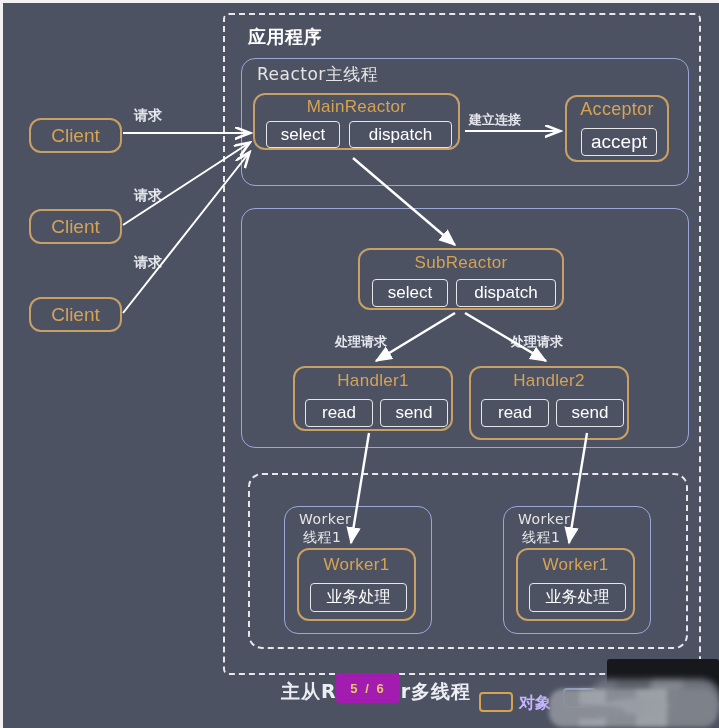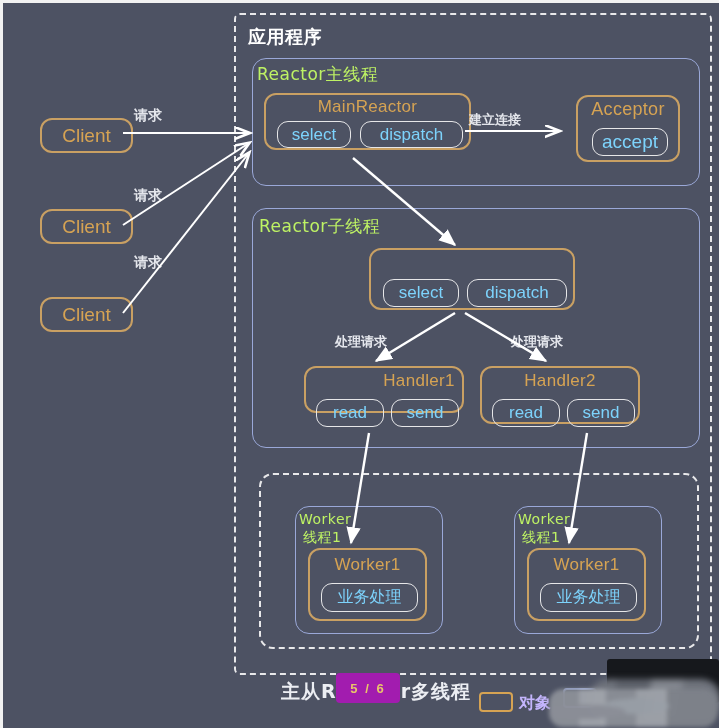--- a/index.html
+++ b/index.html
@@ -9,53 +9,53 @@
     position:relative;
     width:719px;height:728px;
     background:#4d5263;
     overflow:hidden;
     box-sizing:border-box;
     border-left:3px solid #f2f2f2;
     border-top:3px solid #f2f2f2;
   }
 
   
-  .box{position:absolute;box-sizing:border-box;margin-left:11px;}
+  .box{position:absolute;box-sizing:border-box;}
 
   .dashed-outer{
     border:2px dashed #e8e8ea;
     border-radius:6px;
   }
   .dashed-inner{
     border:2px dashed #e8e8ea;
     border-radius:14px;
   }
   .blue-box{
     border:1.5px solid #9aa8d8;
     border-radius:14px;
   }
   .orange-box{
     border:2px solid #c9a063;
     border-radius:12px;
   }
   .white-chip{
     border:1.5px solid #e6e6e8;
-    border-radius:11px;
-    color:#7dd3fc;
+    border-radius:4px;
+    color:#ffffff;
     display:flex;align-items:center;justify-content:center;
     box-sizing:border-box;
   }
 
   .grp-label{
     position:absolute;
     color:#ffffff;
     white-space:nowrap;
     letter-spacing:.5px;
   }
-  .grp-label.blue{color:#bef264;}
+  .grp-label.blue{color:#e5e5e5;}
   .orange-title{
     position:absolute;
     width:100%;
     text-align:center;
     color:#d6a353;
     white-space:nowrap;
     letter-spacing:.3px;
   }
   .edge-label{
     position:absolute;
@@ -144,37 +144,37 @@
   </div>
 
   <div class="edge-label cn" style="left:466px;top:108px;font-size:13px;">建立连接</div>
 
   <div class="box orange-box" style="left:562px;top:92px;width:104px;height:67px;">
     <div class="orange-title" style="top:2px;font-size:18px;">Acceptor</div>
     <div class="white-chip" style="position:absolute;left:14px;top:31px;width:76px;height:28px;font-size:19px;">accept</div>
   </div>
 
   <div class="box blue-box" style="left:238px;top:205px;width:448px;height:240px;"></div>
-  <div class="grp-label blue cn" style="left:256px;top:212px;font-size:17px;">Reactor子线程</div>
 
   <div class="box orange-box" style="left:355px;top:245px;width:206px;height:62px;">
+    <div class="orange-title" style="top:3px;font-size:17px;">SubReactor</div>
     <div class="white-chip" style="position:absolute;left:12px;top:29px;width:76px;height:28px;font-size:17px;">select</div>
     <div class="white-chip" style="position:absolute;left:96px;top:29px;width:100px;height:28px;font-size:17px;">dispatch</div>
   </div>
 
   <div class="edge-label cn" style="left:332px;top:330px;font-size:13px;">处理请求</div>
   <div class="edge-label cn" style="left:508px;top:330px;font-size:13px;">处理请求</div>
 
-  <div class="box orange-box" style="left:290px;top:363px;width:160px;height:47px;padding-left:35px;">
+  <div class="box orange-box" style="left:290px;top:363px;width:160px;height:65px;">
     <div class="orange-title" style="top:3px;font-size:17px;">Handler1</div>
     <div class="white-chip" style="position:absolute;left:10px;top:31px;width:68px;height:28px;font-size:17px;">read</div>
     <div class="white-chip" style="position:absolute;left:85px;top:31px;width:68px;height:28px;font-size:17px;">send</div>
   </div>
 
-  <div class="box orange-box" style="left:466px;top:363px;width:160px;height:58px;">
+  <div class="box orange-box" style="left:466px;top:363px;width:160px;height:74px;">
     <div class="orange-title" style="top:3px;font-size:17px;">Handler2</div>
     <div class="white-chip" style="position:absolute;left:10px;top:31px;width:68px;height:28px;font-size:17px;">read</div>
     <div class="white-chip" style="position:absolute;left:85px;top:31px;width:68px;height:28px;font-size:17px;">send</div>
   </div>
 
   <div class="box dashed-inner" style="left:245px;top:470px;width:440px;height:176px;"></div>
 
   <div class="box blue-box" style="left:281px;top:503px;width:148px;height:128px;"></div>
   <div class="grp-label blue cn" style="left:296px;top:508px;font-size:14px;">Worker</div>
   <div class="grp-label blue cn" style="left:300px;top:526px;font-size:14px;">线程1</div>

